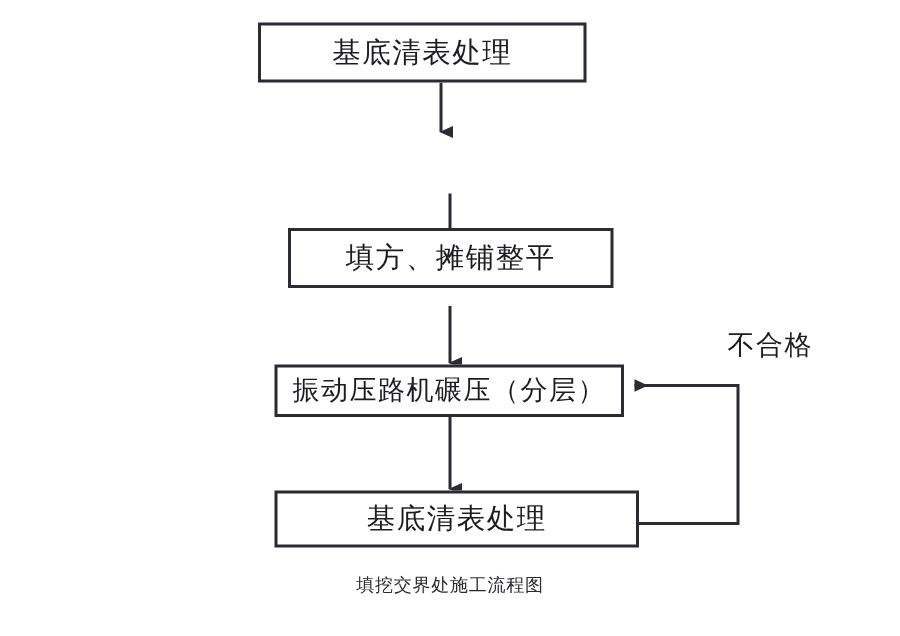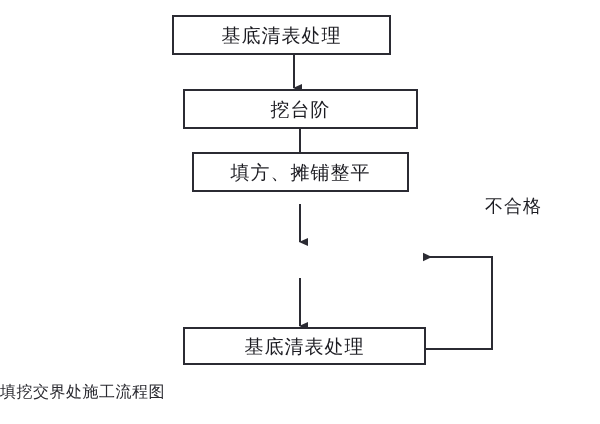--- a/index.html
+++ b/index.html
@@ -52,29 +52,29 @@
 
   #node-4 .node-label { font-size: 18px; }
 
   .edge-label {
     position: absolute;
     font-size: 18px;
     color: #1c1c22;
     letter-spacing: 1px;
     white-space: nowrap;
   }
-  #label-reject { left: 485px; top: 194px; }
+  #label-reject { left: 485px; top: 218px; }
 
   .caption {
     position: absolute;
     left: 0;
     top: 382px;
     width: 600px;
-    text-align: left;
-    font-size: 16px;
+    text-align: center;
+    font-size: 12px;
     color: #2a2a30;
     letter-spacing: 0.5px;
   }
 </style>
 </head>
 <body>
 
 <div id="flow-canvas">
 
   <svg class="flow-svg" viewBox="0 0 600 424">
@@ -95,28 +95,28 @@
 
     <line x1="300" y1="278" x2="300" y2="326" stroke="#2b2b33" stroke-width="2" marker-end="url(#arrow-down)"></line>
 
     <path d="M426,349 L492,349 L492,257 L423,257" fill="none" stroke="#2b2b33" stroke-width="2" marker-end="url(#arrow-left)"></path>
   </svg>
 
   <div class="node" id="node-1">
     <span class="node-label">基底清表处理</span>
   </div>
 
-  <div class="node" id="node-2">
-    <span class="node-label">挖台阶</span>
-  </div>
 
   <div class="node" id="node-3">
     <span class="node-label">填方、摊铺整平</span>
   </div>
 
+  <div class="node" id="node-4">
+    <span class="node-label">振动压路机碾压（分层）</span>
+  </div>
 
   <div class="node" id="node-5">
     <span class="node-label">基底清表处理</span>
   </div>
 
   <div class="edge-label" id="label-reject">不合格</div>
 
   <div class="caption">填挖交界处施工流程图</div>
 
 </div>

